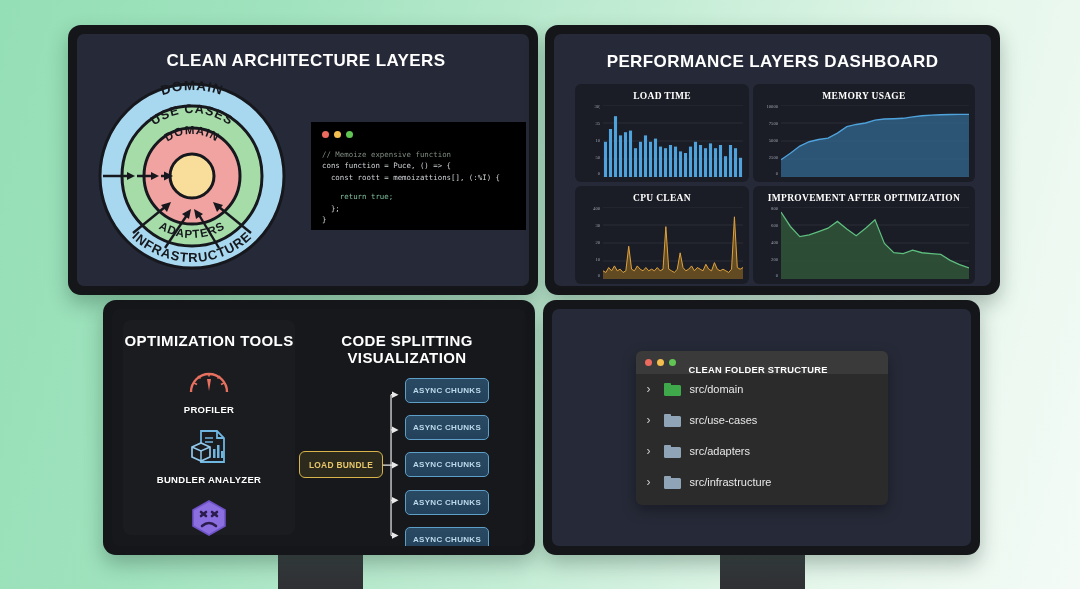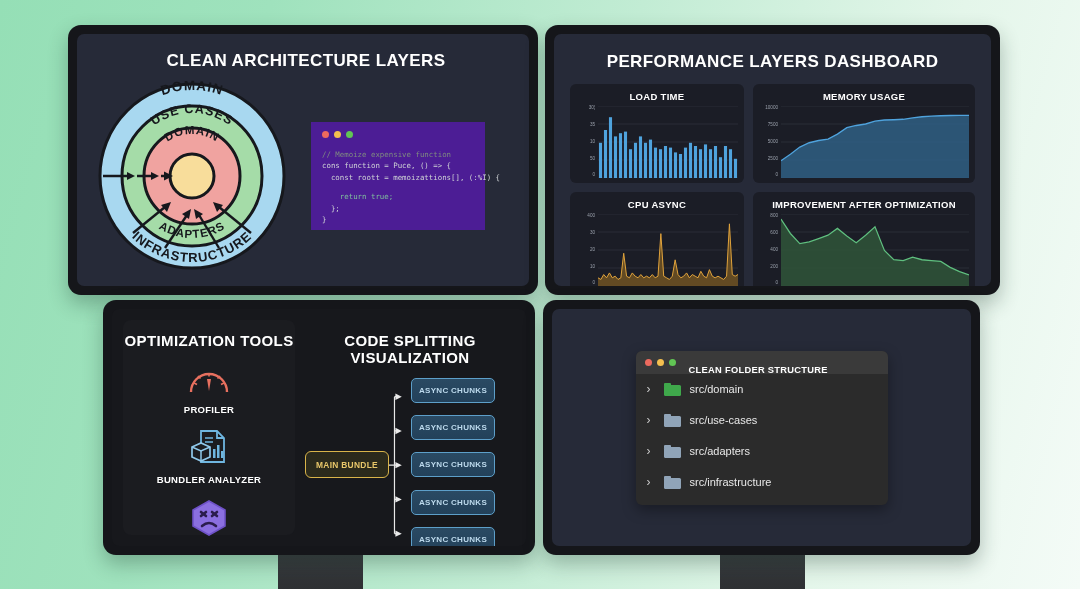--- a/index.html
+++ b/index.html
@@ -40,55 +40,56 @@
     text-align: center;
     letter-spacing: .4px;
   }
 
   
   #arch-screen { background:#262a38; }
   #arch-title { font-size: 17px; padding-top: 17px; margin-left: 6px; }
   #arch-body { display:flex; align-items:center; height: calc(100% - 42px); }
   #arch-circle-wrap { width: 230px; display:flex; justify-content:center; align-items:center; }
   #arch-code {
-    width: 174px; height: 108px;
-    background: #4c1d95;
+    width: 215px; height: 108px;
+    background: #000000;
     border-radius: 0;
     padding: 9px 11px;
     margin-left: 4px;
   }
   .dots { display:flex; gap:5px; margin-bottom: 11px; }
   .dot { width: 7px; height: 7px; border-radius: 50%; }
   .d-red { background:#ec6a5e; } .d-yel { background:#f4bf4f; } .d-grn { background:#61c554; }
   .code-line {
     font-family: "DejaVu Sans Mono", monospace;
     font-size: 7.4px;
     line-height: 11.4px;
     white-space: pre;
     color: #cfd3d6;
   }
   .c-comment { color:#7f8b80; }
   .c-kw { color:#7fbf9d;margin-top:8px; }
 
   
   #perf-title { font-size: 17px; padding-top: 18px; }
   #perf-grid {
-    display:grid; grid-template-columns: 174px 1fr; gap: 9px;
-    padding: 12px 16px 16px 16px;
+    display:grid; grid-template-columns: 174px 1fr; gap: 4px;
+    padding: 12px 16px 16px 21px;
+    font-family: Liberation Serif, serif;
   }
   .chart-card { background: #1b1d26; border-radius: 6px; padding: 7px 6px 5px 6px; }
   .chart-card-title { color:#fff; font-size: 9.5px; font-weight: bold; text-align:center; margin-bottom: 4px; letter-spacing:.3px; }
   .chart-area { display:flex; height: 72px; }
   .yaxis { width: 22px; display:flex; flex-direction:column; justify-content:space-between; align-items:flex-end; padding-right:3px; }
   .ytick { font-size:4.6px; color:#9aa0ab; line-height:1; }
   .plot { flex:1; position:relative; }
   .plot svg { display:block; width:100%; height:100%; }
 
   
-  #tools-body { display:flex; height:100%; padding: 11px; gap: 10px; }
+  #tools-body { display:flex; height:100%; padding: 11px; gap: 4px; }
   #tools-left {
     width: 172px; background:#1b1c20; border-radius: 8px;
     display:flex; flex-direction:column; align-items:center; padding-top: 12px;
   }
   #tools-left-title { font-size: 15px; }
   .tool-item { margin-top: 14px; display:flex; flex-direction:column; align-items:center; }
   .tool-label { color:#fff; font-size: 9.5px; font-weight:bold; margin-top: 5px; letter-spacing:.3px; }
   #tools-right { flex:1; padding-top:12px; position:relative; }
   #split-title { font-size: 15px; margin-bottom: 6px; }
   #split-diagram { position:relative; height: 190px; }
@@ -269,21 +270,21 @@
                 <line x1="0" y1="54" x2="200" y2="54" stroke="#3a3f4a" stroke-width="0.5"></line>
                 <line x1="0" y1="72" x2="200" y2="72" stroke="#3a3f4a" stroke-width="0.5"></line>
                 <path d="M0,54.72 L10,48.239999999999995 L20,41.04 L30,36.72 L40,34.56 L50,33.12 L60,28.08 L70,21.6 L80,19.439999999999998 L90,18 L100,15.119999999999997 L110.00000000000001,14.04 L120,13.679999999999993 L130,13.320000000000007 L140,11.880000000000003 L150,10.800000000000004 L160,10.079999999999998 L170,9.719999999999999 L180,9.503999999999998 L190,9.36 L200,9.36 L200,72 L0,72 Z" fill="#2f5f84" fill-opacity="0.85"></path>
                 <path d="M0,54.72 L10,48.239999999999995 L20,41.04 L30,36.72 L40,34.56 L50,33.12 L60,28.08 L70,21.6 L80,19.439999999999998 L90,18 L100,15.119999999999997 L110.00000000000001,14.04 L120,13.679999999999993 L130,13.320000000000007 L140,11.880000000000003 L150,10.800000000000004 L160,10.079999999999998 L170,9.719999999999999 L180,9.503999999999998 L190,9.36 L200,9.36 " fill="none" stroke="#4fa3dd" stroke-width="1.4"></path>
               </svg>
           </div>
         </div>
       </div>
 
       <div class="chart-card">
-        <div class="chart-card-title">CPU ASYNC</div>
+        <div class="chart-card-title">CPU CLEAN</div>
         <div class="chart-area">
           <div class="yaxis">
             <span class="ytick">400</span>
             <span class="ytick">30</span>
             <span class="ytick">20</span>
             <span class="ytick">10</span>
             <span class="ytick">0</span>
           </div>
           <div class="plot">
             <svg id="svg-cpu" viewBox="0 0 140 72" preserveAspectRatio="none">
@@ -396,21 +397,21 @@
             </g>
             <g fill="#e9e9e9">
               <polygon points="106,18 99,14.5 99,21.5"></polygon>
               <polygon points="106,55.5 99,52 99,59"></polygon>
               <polygon points="106,93 99,89.5 99,96.5"></polygon>
               <polygon points="106,130.5 99,127 99,134"></polygon>
               <polygon points="106,168 99,164.5 99,171.5"></polygon>
             </g>
           </svg>
 
-          <div id="main-bundle">MAIN BUNDLE</div>
+          <div id="main-bundle">LOAD BUNDLE</div>
 
           <div class="chunk-box" style="top:6px;">ASYNC CHUNKS</div>
           <div class="chunk-box" style="top:43px;">ASYNC CHUNKS</div>
           <div class="chunk-box" style="top:80px;">ASYNC CHUNKS</div>
           <div class="chunk-box" style="top:118px;">ASYNC CHUNKS</div>
           <div class="chunk-box" style="top:155px;">ASYNC CHUNKS</div>
         </div>
       </div>
     </div>
   </div>

